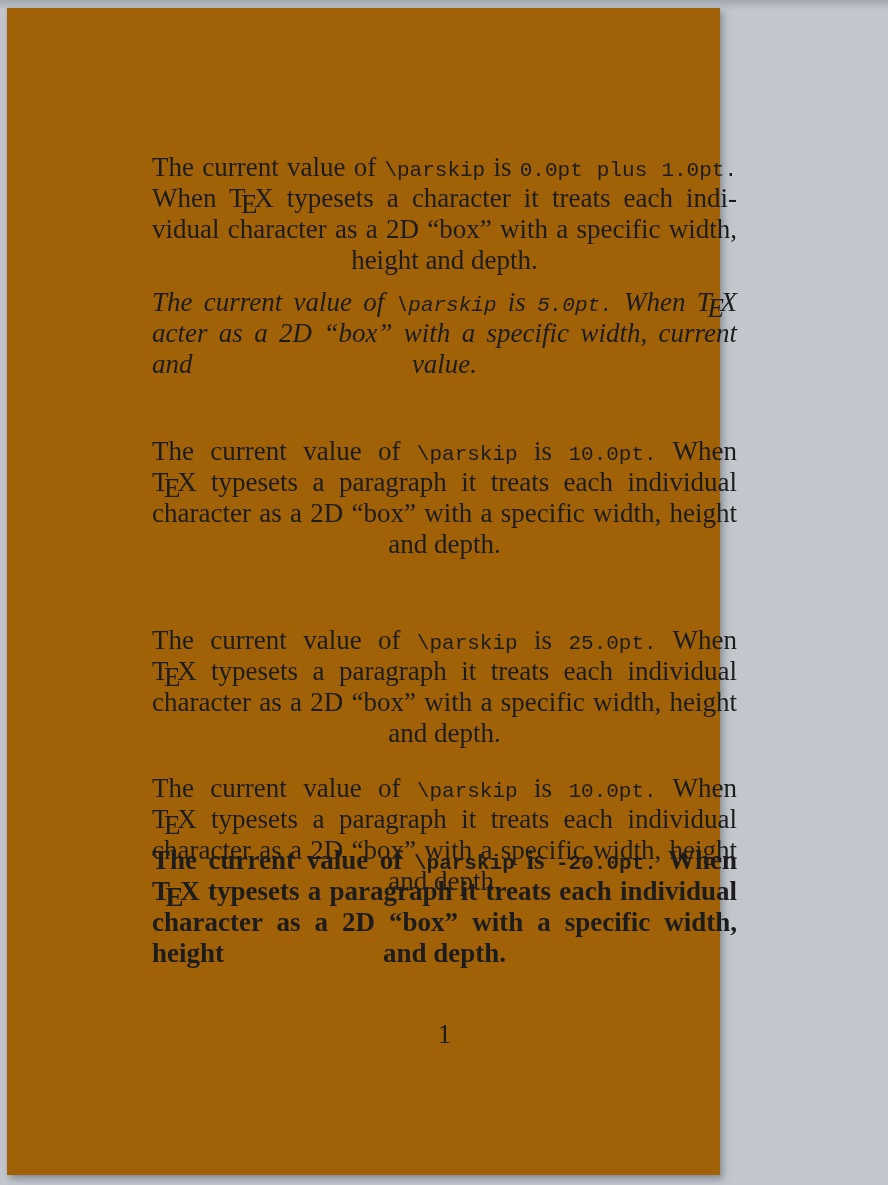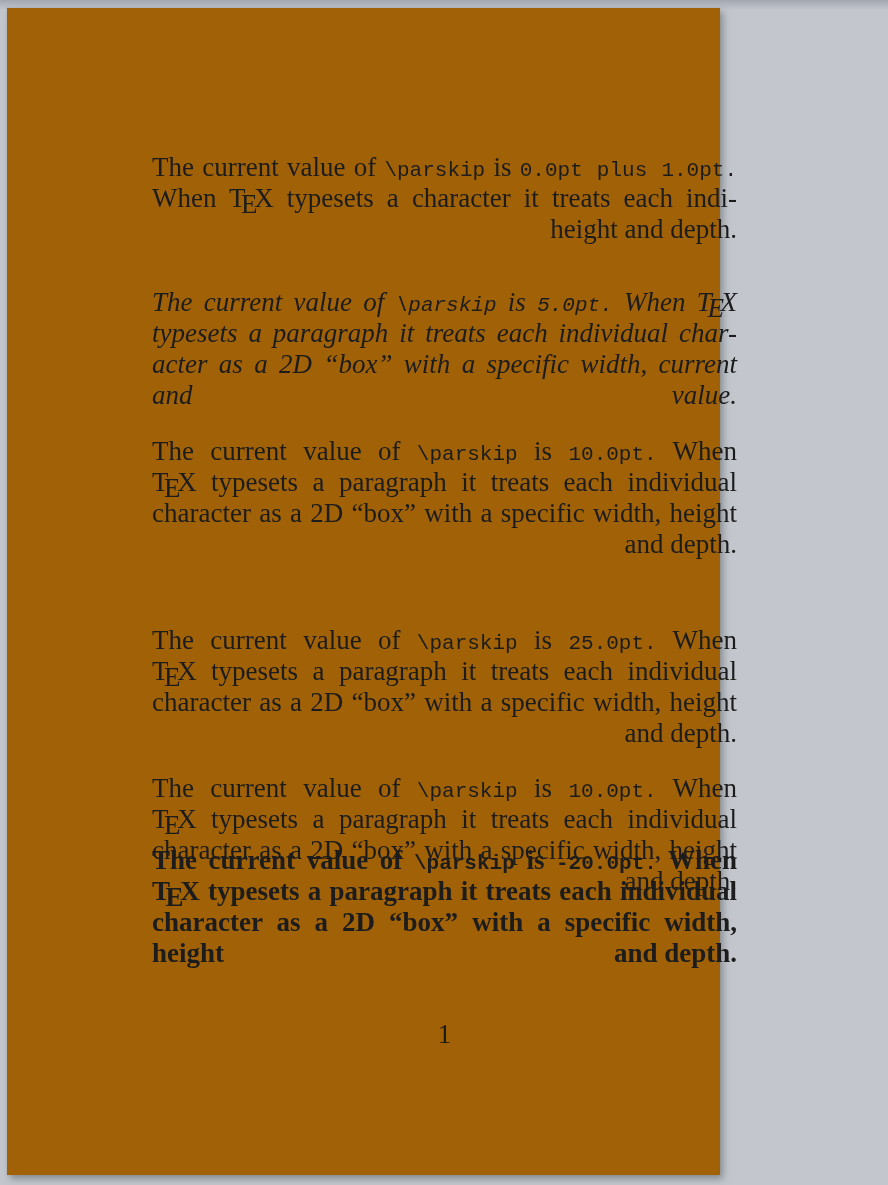--- a/index.html
+++ b/index.html
@@ -27,21 +27,21 @@
   }
   .p1 { top: 144px; }
   .p2 { top: 279px; font-style: italic; }
   .p3 { top: 428px; }
   .p4 { top: 617px; }
   .p5 { top: 765px; }
   .p6 { top: 837px; font-weight: bold; }
   .line {
     height: 31px;
     line-height: 31px;
-    text-align: right;
+    text-align: center;
     white-space: nowrap;
   }
   .line.just {
     white-space: normal;
     text-align: justify;
     text-align-last: justify;
   }
   .tt {
     font-family: "Liberation Mono", monospace;
     font-size: 21px;
@@ -61,25 +61,25 @@
     color: #1c1c1c;
   }
 </style>
 </head>
 <body>
 
 <div class="page">
   <div class="para p1">
       <div class="line just"><span class="rm">The current value of </span><span class="tt">\parskip</span><span class="rm"> is </span><span class="tt">0.0pt plus 1.0pt.</span></div>
       <div class="line just"><span class="rm">When </span><span class="texlogo"><span>T</span><span class="tex-e">E</span><span>X</span></span><span class="rm"> typesets a character it treats each indi-</span></div>
+      <div class="line just"><span class="rm">vidual character as a 2D “box” with a specific width,</span></div>
       <div class="line"><span class="rm">height and depth.</span></div>
     </div>
   <div class="para p2">
       <div class="line just"><span class="rm">The current value of </span><span class="tt">\parskip</span><span class="rm"> is </span><span class="tt">5.0pt.</span><span class="rm"> When </span><span class="texlogo"><span>T</span><span class="tex-e">E</span><span>X</span></span></div>
-      <div class="line just"><span class="rm">typesets a paragraph it treats each individual char-</span></div>
       <div class="line just"><span class="rm">acter as a 2D “box” with a specific width, current and</span></div>
       <div class="line"><span class="rm">value.</span></div>
     </div>
   <div class="para p3">
       <div class="line just"><span class="rm">The current value of </span><span class="tt">\parskip</span><span class="rm"> is </span><span class="tt">10.0pt.</span><span class="rm"> When</span></div>
       <div class="line just"><span class="texlogo"><span>T</span><span class="tex-e">E</span><span>X</span></span><span class="rm"> typesets a paragraph it treats each individual</span></div>
       <div class="line just"><span class="rm">character as a 2D “box” with a specific width, height</span></div>
       <div class="line"><span class="rm">and depth.</span></div>
     </div>
   <div class="para p4">

